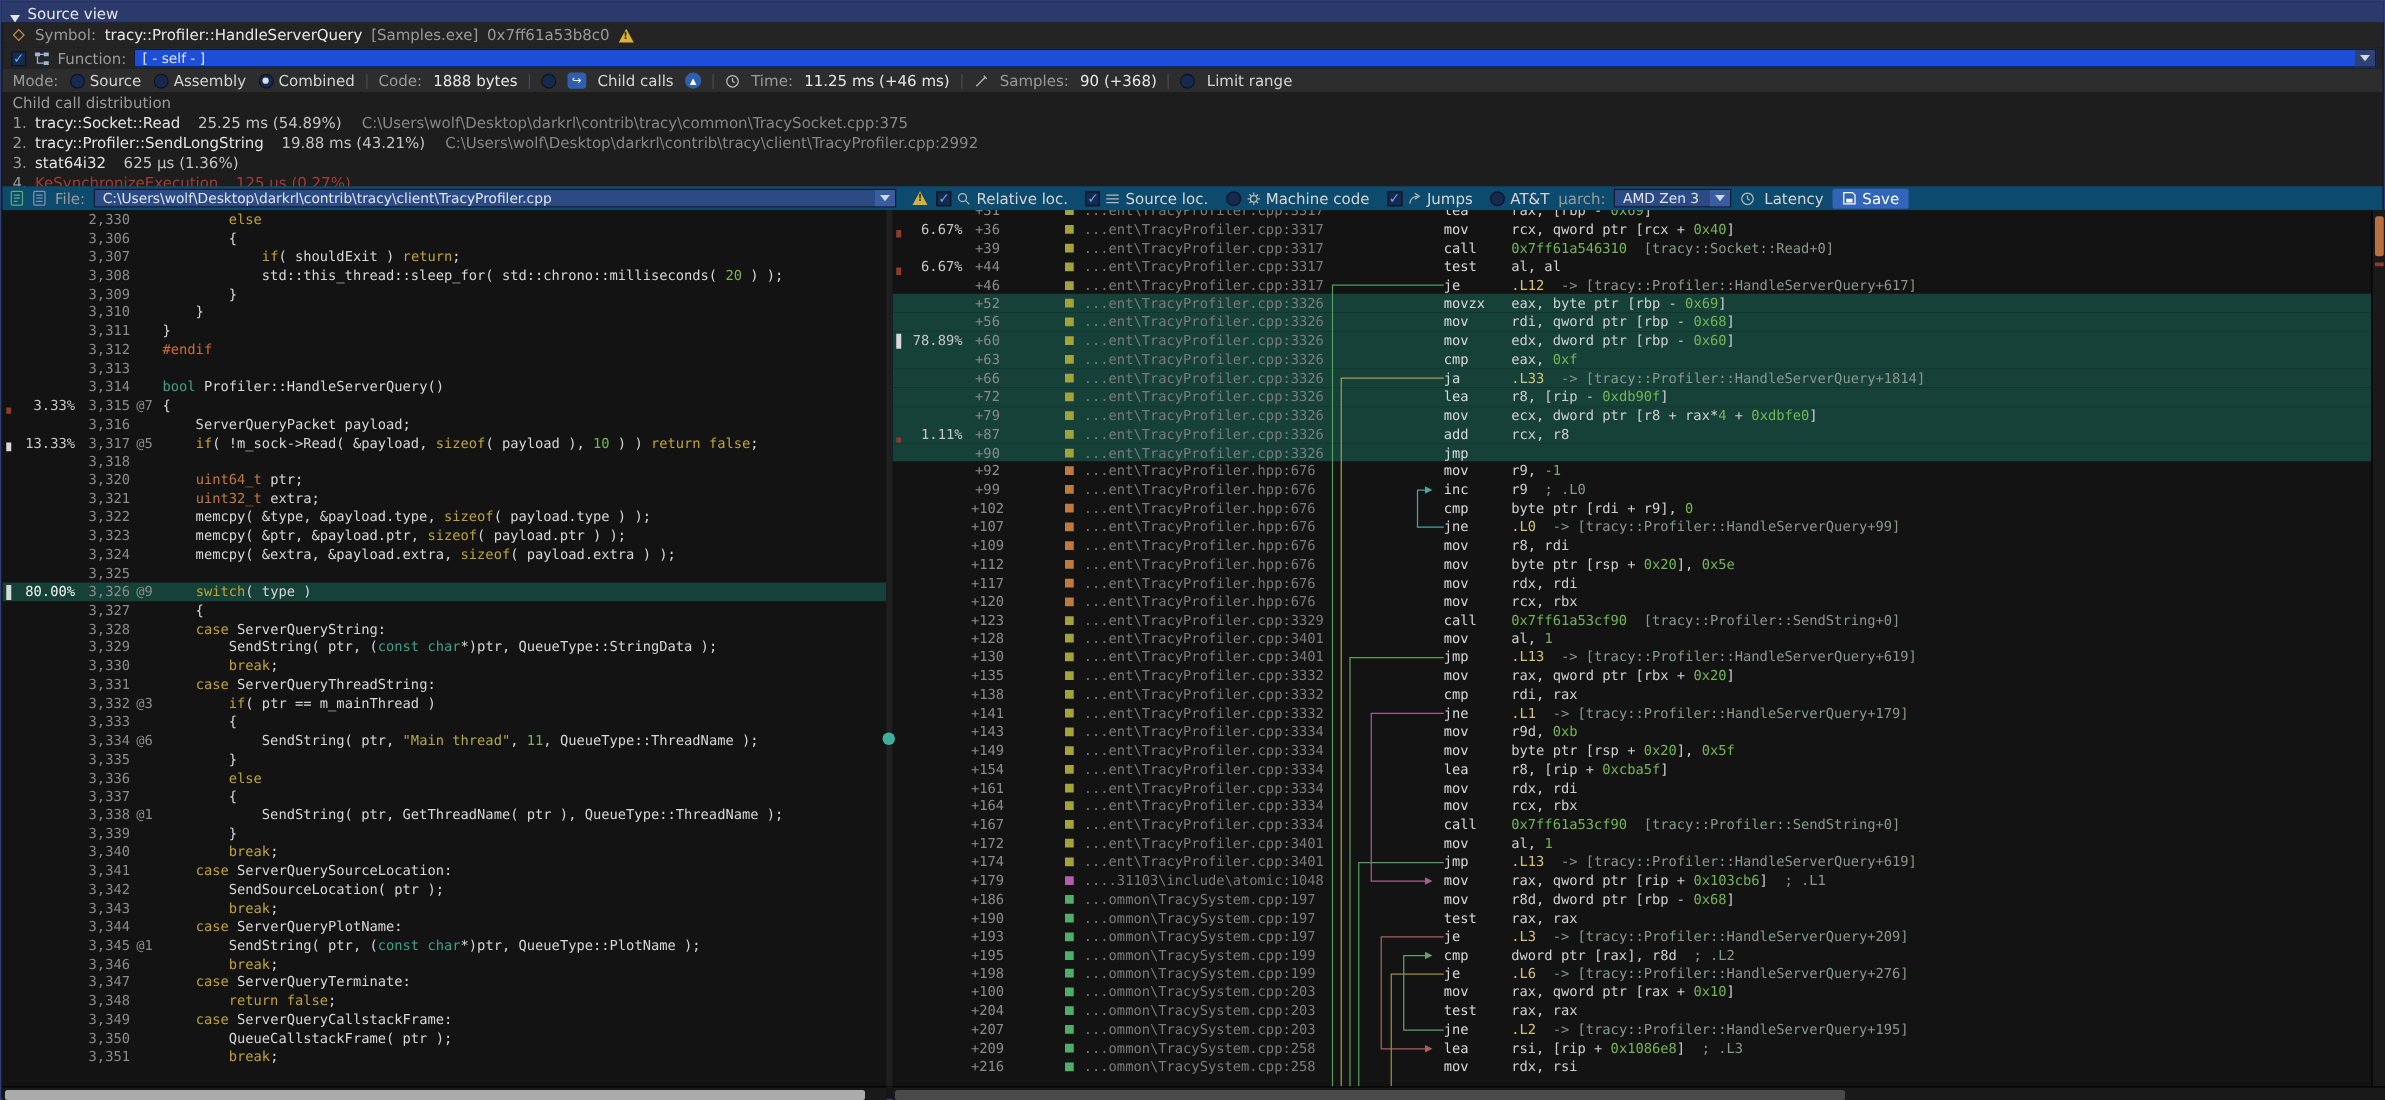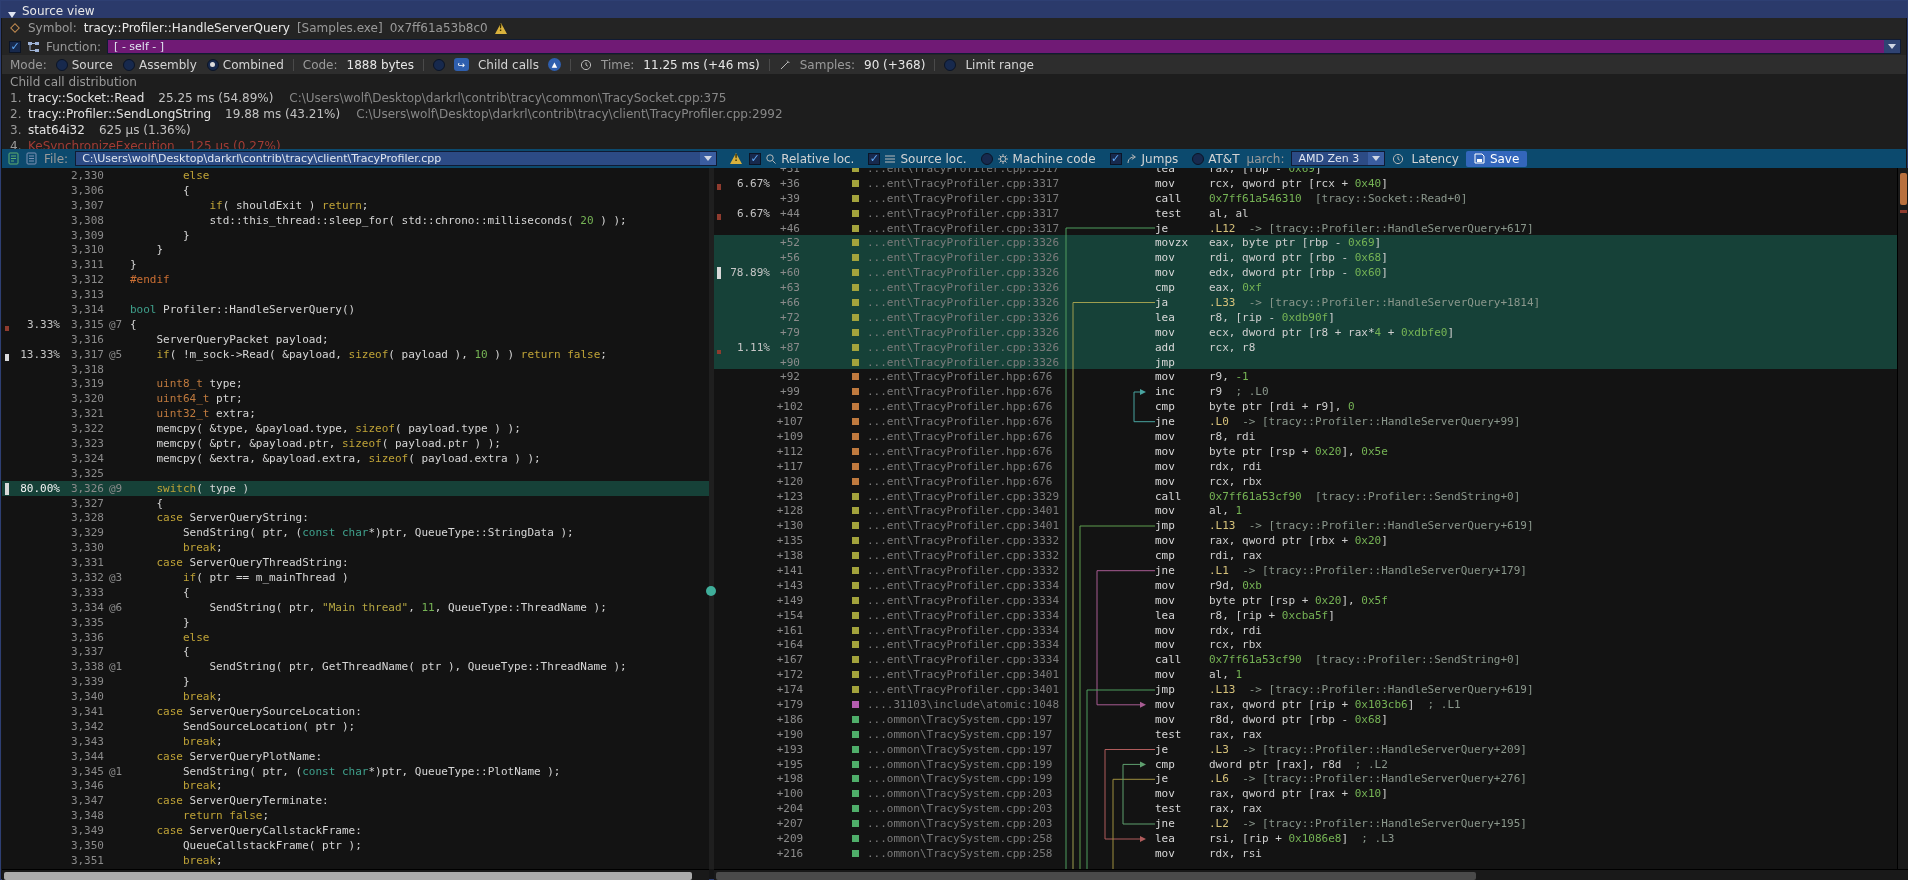--- a/index.html
+++ b/index.html
@@ -31,21 +31,21 @@
 .radio{width:12px;height:12px;border-radius:50%;background:#17294d;border:1px solid #0b1426;flex:none;display:inline-flex;align-items:center;justify-content:center}
 .radio.on::after{content:"";width:5px;height:5px;border-radius:50%;background:#dcdcdc}
 .opt{display:flex;align-items:center;gap:4px}
 .warn{position:relative;width:0;height:0;border-left:6px solid transparent;border-right:6px solid transparent;border-bottom:11px solid #d9b13c;flex:none}
 .warn::after{content:"!";position:absolute;left:-2px;top:1px;font-size:8px;font-weight:bold;color:#3a2f00}
 .badge{width:15px;height:13px;background:#2f5fae;border-radius:3px;color:#fff;font-size:9px;display:inline-flex;align-items:center;justify-content:center;flex:none}
 .badge-circle{width:13px;height:13px;background:#2f5fae;border-radius:50%;color:#fff;font-size:7px;display:inline-flex;align-items:center;justify-content:center;flex:none}
 .combo{height:15px;background:#2c4b85;border:1px solid #101b33;display:flex;align-items:center;position:relative}
 .combo .val{padding-left:6px;font-size:11px;color:#e0e6f0;white-space:nowrap}
 .combo .arrow-box{position:absolute;right:0;top:0;bottom:0;width:16px;background:#3a5da0;display:flex;align-items:center;justify-content:center}
-.fn-combo{flex:1;margin-right:5px;background:#701a75}
+.fn-combo{flex:1;margin-right:5px;background:#1d4ed8}
 .fn-combo .arrow-box{background:#2f4373}
 .file-combo{width:642px;flex:none}
 .uarch-combo{width:94px;flex:none}
 .save-btn{display:flex;align-items:center;gap:5px;background:#3366bb;height:16px;padding:0 8px;border-radius:2px;font-size:12px;color:#fff}
 .main{position:absolute;left:1px;right:1px;top:167px;height:701px;background:#131313}
 .pane{position:absolute;top:0;height:701px;overflow:hidden;font-family:"DejaVu Sans Mono",monospace;font-size:11px}
 .pane-left{left:0;width:707px}
 .pane-right{left:712px;width:1183px}
 .divider{position:absolute;left:707px;top:0;width:5px;height:701px;background:#1f1f1f}
 .grip{position:absolute;left:-3px;top:418px;width:10px;height:10px;border-radius:50%;background:#3fae9a}
@@ -386,27 +386,20 @@
           <div class="srow">
             <span class="sbar"></span>
             <span class="spct"></span>
             <span class="snum">3,318</span>
             <span class="sann"></span>
             <span class="scode"></span>
           </div>
           <div class="srow">
             <span class="sbar"></span>
             <span class="spct"></span>
-            <span class="snum">3,319</span>
-            <span class="sann"></span>
-            <span class="scode">    <span class="tk-it">uint8_t</span> type;</span>
-          </div>
-          <div class="srow">
-            <span class="sbar"></span>
-            <span class="spct"></span>
             <span class="snum">3,320</span>
             <span class="sann"></span>
             <span class="scode">    <span class="tk-it">uint64_t</span> ptr;</span>
           </div>
           <div class="srow">
             <span class="sbar"></span>
             <span class="spct"></span>
             <span class="snum">3,321</span>
             <span class="sann"></span>
             <span class="scode">    <span class="tk-it">uint32_t</span> extra;</span>

